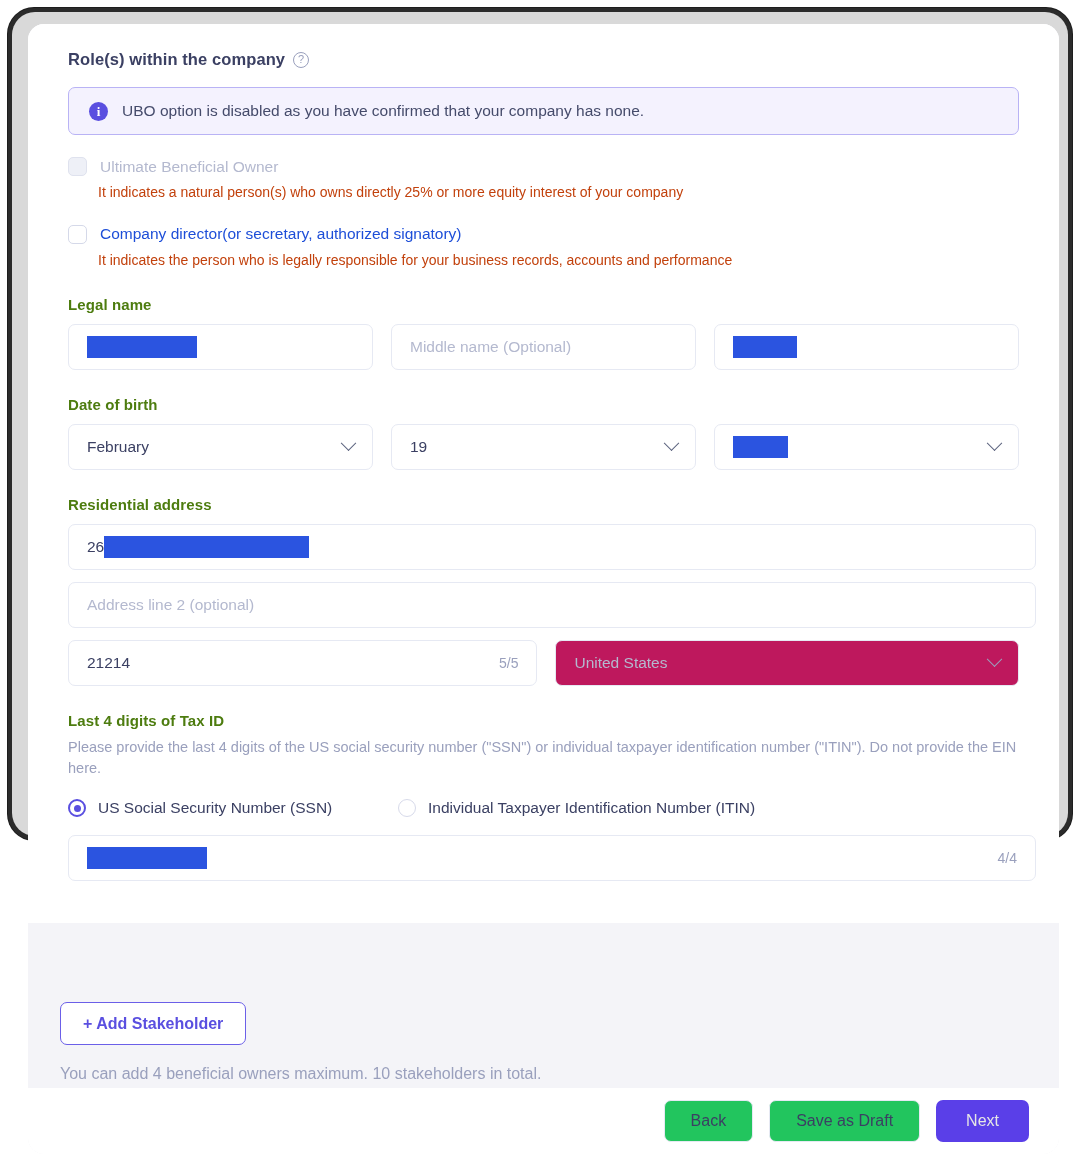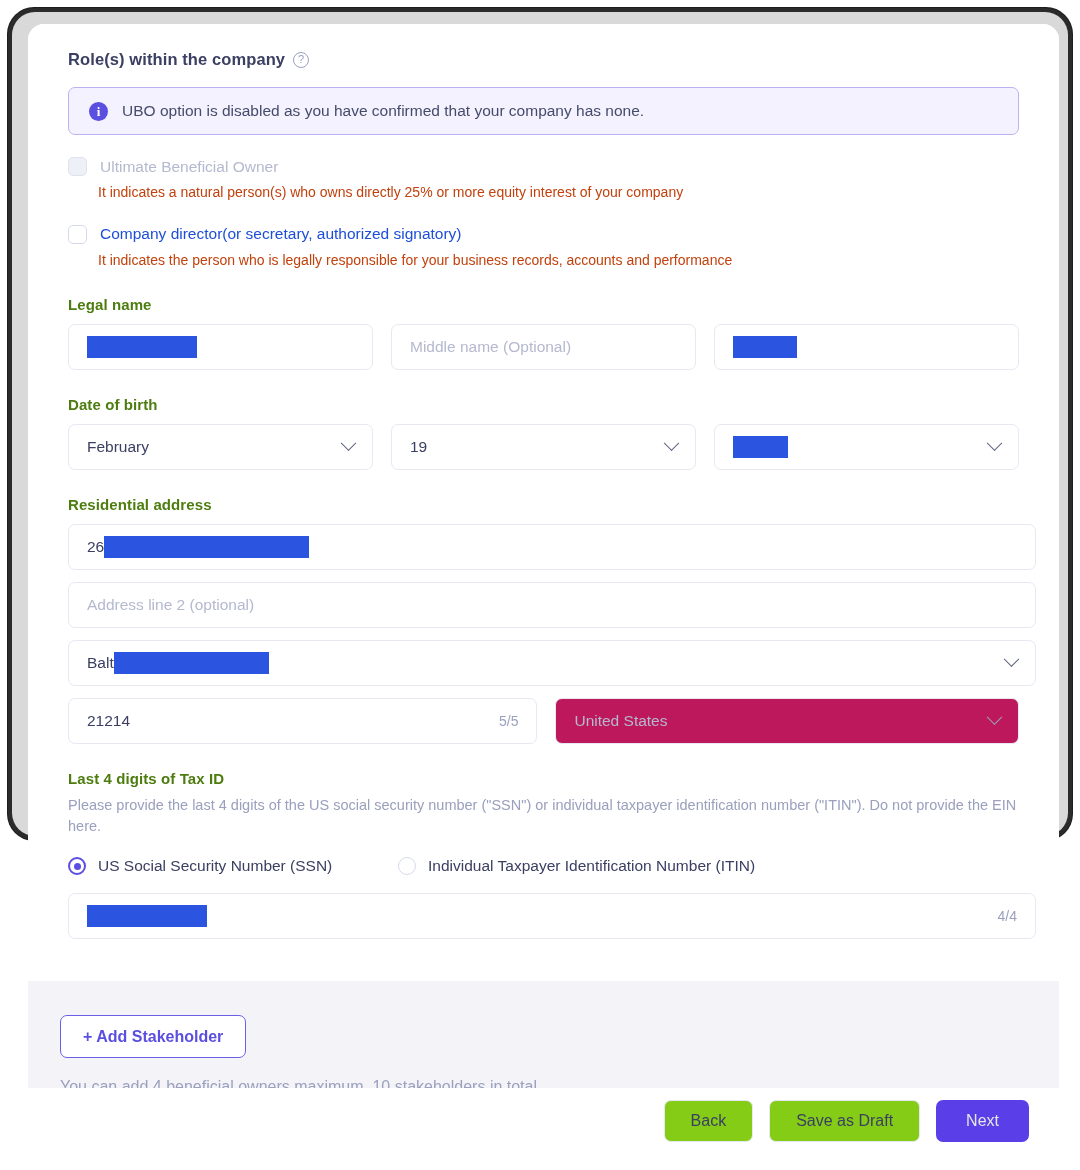--- a/index.html
+++ b/index.html
@@ -225,20 +225,21 @@
     justify-content: center;
     height: 43px;
     padding: 0 22px;
     border: 1.6px solid #6b5fe8;
     border-radius: 7px;
     background: #ffffff;
     color: #5a4fe0;
     font-size: 16px;
     font-weight: bold;
     cursor: pointer;
+    margin-top: 45px;
   }
   .strip-note {
     margin-top: 20px;
     font-size: 16px;
     color: #9aa0bd;
   }
 
   
   #footer {
     position: absolute;
@@ -258,21 +259,21 @@
     border-radius: 7px;
     font-size: 16px;
     display: inline-flex;
     align-items: center;
     justify-content: center;
     cursor: pointer;
     padding: 0 26px;
   }
   .btn-ghost {
     border: 1px solid #e6e9f3;
-    background: #84cc16;
+    background: #22c55e;
     color: #3b4063;
   }
   .btn-primary {
     border: none;
     background: #5a3fe8;
     color: #e5e5e5;
     padding: 0 30px;
   }
 </style>
 </head>
@@ -347,25 +348,20 @@
 
             <div class="input" style="width:968px">
               <span class="val">26</span>
               <span class="redact" style="width:205px"></span>
             </div>
 
             <div class="input" style="width:968px;margin-top:12px">
               <span class="ph">Address line 2 (optional)</span>
             </div>
 
-            <div class="input" style="width:968px;margin-top:12px">
-              <span class="val">Balt</span>
-              <span class="redact" style="width:155px"></span>
-              <span class="chev"></span>
-            </div>
 
             <div class="row" style="margin-top:12px">
               <div class="input" style="width:478px">
                 <span class="val">21214</span>
                 <span class="counter">5/5</span>
               </div>
               <div class="input disabled" style="width:472px">
                 <span class="ph">United States</span>
                 <span class="chev"></span>
               </div>

